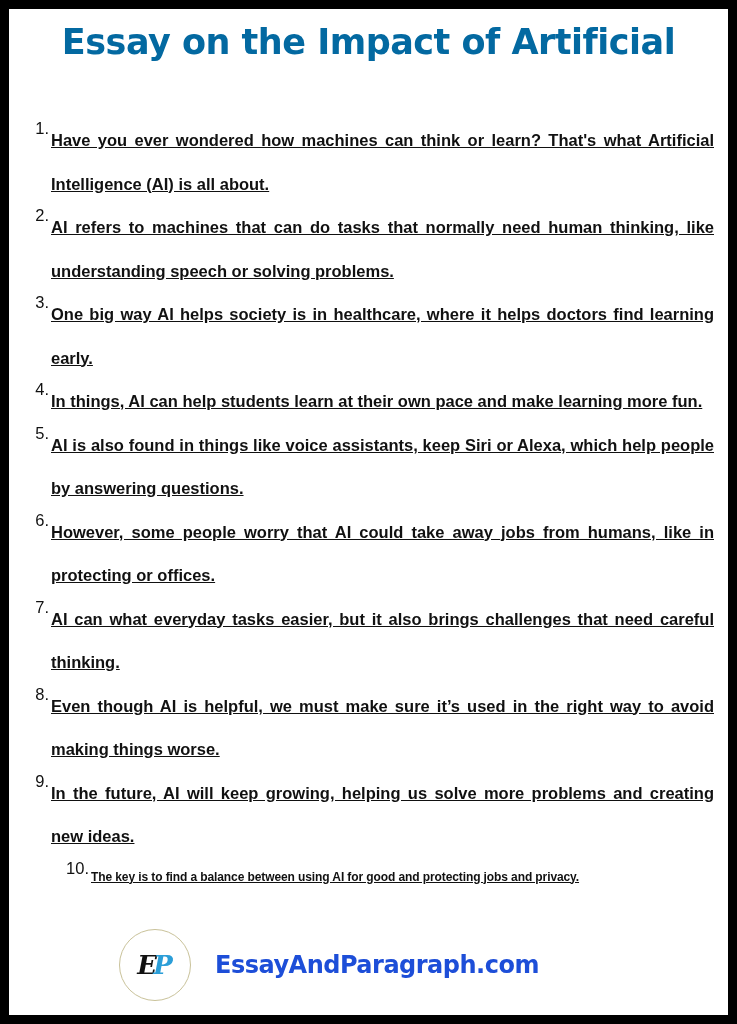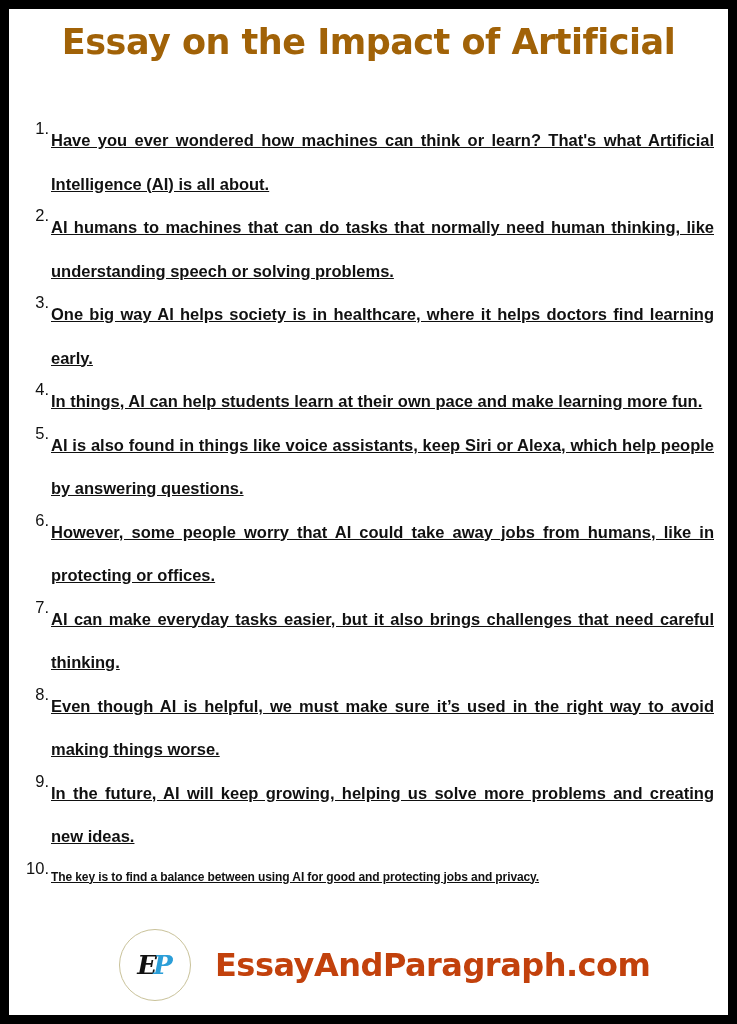--- a/index.html
+++ b/index.html
@@ -4,82 +4,82 @@
 <style>
   html, body { margin:0; padding:0; }
   body { width:737px; height:1024px; background:#000; position:relative; overflow:hidden; }
   .page {
     position:absolute; left:9px; top:9px; width:719px; height:1006px;
     background:#fff; box-sizing:border-box;
   }
   .title {
     position:absolute; left:0; right:0; top:8px;
     text-align:center; font-family:"DejaVu Sans", sans-serif; font-weight:bold;
-    font-size:35px; line-height:50px; color:#a16207; letter-spacing:-0.5px;
+    font-size:35px; line-height:50px; color:#0369a1; letter-spacing:-0.5px;
   }
   .list {
     position:absolute; left:12px; right:14px; top:110px;
     font-family:"Liberation Sans", sans-serif; font-weight:bold; color:#111;
     font-size:16.5px;
   }
   .item { display:flex; margin-bottom:0; }
   .num { width:28px; flex:none; text-align:right; padding-right:2px; font-weight:normal; }
   .txt { flex:1; text-align:justify; line-height:43.5px;text-decoration:underline; }
-  .item.last .num { width:28px; }
+  .item.last .num { width:28px;margin-left:40px; }
   .item.last .txt { font-size:12px; text-align:left; letter-spacing:-0.1px; line-height:36px; }
   .footer {
     position:absolute; left:110px; top:921px; height:70px; display:flex; align-items:center;
   }
   .logo-circle {
     width:72px; height:72px; border-radius:50%; border:1.5px solid #c9c29a;
     display:flex; align-items:center; justify-content:center; box-sizing:border-box;
     margin-right:24px; background:#fff;
   }
   .logo-e { font-family:"DejaVu Serif", serif; font-weight:bold; font-style:italic; font-size:26px; color:#111; }
   .logo-p { font-family:"DejaVu Serif", serif; font-weight:bold; font-style:italic; font-size:26px; color:#2b9ed8; margin-left:-4px; }
   .site {
-    font-family:"DejaVu Sans", sans-serif; font-weight:bold; font-size:32px; color:#c2410c; letter-spacing:-0.5px;
+    font-family:"DejaVu Sans", sans-serif; font-weight:bold; font-size:24px; color:#1d4ed8; letter-spacing:-0.5px;
   }
 </style>
 </head>
 <body>
 
 <div class="page">
   <div class="title">
     <div>Essay on the Impact of Artificial</div>
   </div>
 
   <div class="list">
     <div class="item">
       <span class="num">1.</span>
       <span class="txt">Have you ever wondered how machines can think or learn? That's what Artificial Intelligence (AI) is all about.</span>
     </div>
     <div class="item">
       <span class="num">2.</span>
-      <span class="txt">AI humans to machines that can do tasks that normally need human thinking, like understanding speech or solving problems.</span>
+      <span class="txt">AI refers to machines that can do tasks that normally need human thinking, like understanding speech or solving problems.</span>
     </div>
     <div class="item">
       <span class="num">3.</span>
       <span class="txt">One big way AI helps society is in healthcare, where it helps doctors find learning early.</span>
     </div>
     <div class="item">
       <span class="num">4.</span>
       <span class="txt">In things, AI can help students learn at their own pace and make learning more fun.</span>
     </div>
     <div class="item">
       <span class="num">5.</span>
       <span class="txt">AI is also found in things like voice assistants, keep Siri or Alexa, which help people by answering questions.</span>
     </div>
     <div class="item">
       <span class="num">6.</span>
       <span class="txt">However, some people worry that AI could take away jobs from humans, like in protecting or offices.</span>
     </div>
     <div class="item">
       <span class="num">7.</span>
-      <span class="txt">AI can make everyday tasks easier, but it also brings challenges that need careful thinking.</span>
+      <span class="txt">AI can what everyday tasks easier, but it also brings challenges that need careful thinking.</span>
     </div>
     <div class="item">
       <span class="num">8.</span>
       <span class="txt">Even though AI is helpful, we must make sure it’s used in the right way to avoid making things worse.</span>
     </div>
     <div class="item">
       <span class="num">9.</span>
       <span class="txt">In the future, AI will keep growing, helping us solve more problems and creating new ideas.</span>
     </div>
     <div class="item last">

